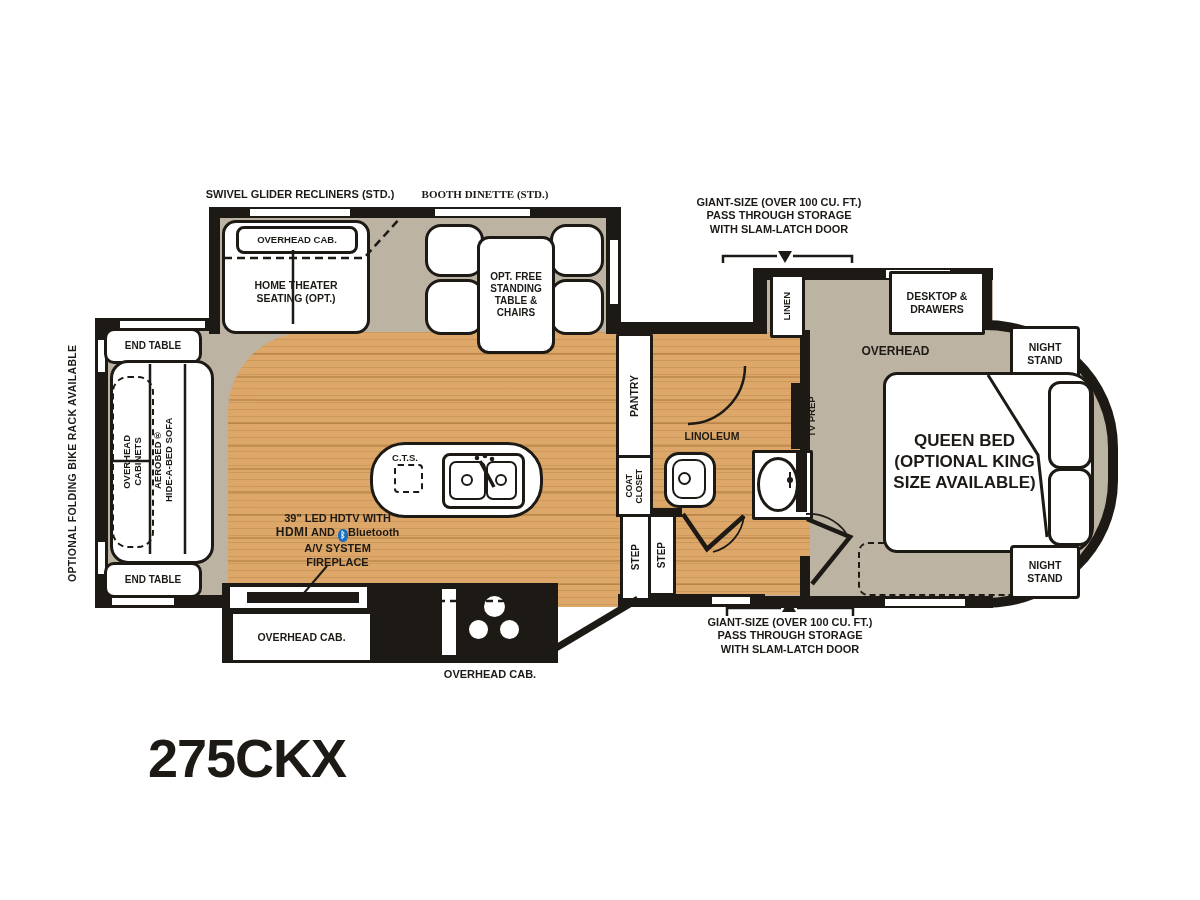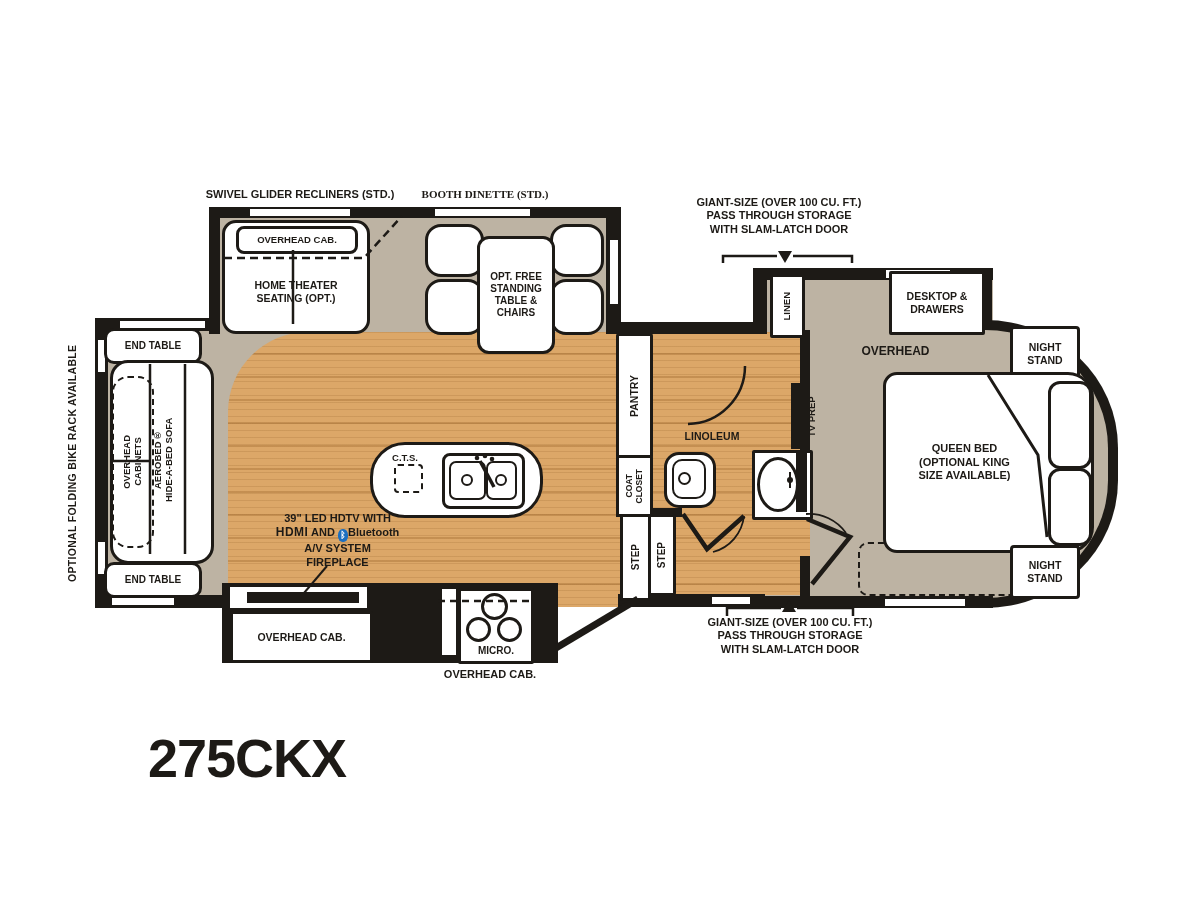--- a/index.html
+++ b/index.html
@@ -150,43 +150,40 @@
 
   <div class="box" style="left:1010px;top:326px;width:64px;height:50px;border-radius:4px;">
     <span class="lbl" style="position:static;font-size:10.5px;">
       <span>NIGHT</span><br><span>STAND</span>
     </span>
   </div>
 
   <div class="box dash" style="left:858px;top:542px;width:212px;height:50px;border-width:2.5px;border-radius:10px;background:transparent;"></div>
 
   <div class="box" style="left:883px;top:372px;width:205px;height:175px;border-width:3.5px;border-radius:14px 26px 26px 14px;">
-    <span class="lbl" style="position:static;font-size:11px;margin-right:48px;">
+    <span class="lbl" style="position:static;font-size:17px;margin-right:48px;">
       <span>QUEEN BED</span><br><span>(OPTIONAL KING</span><br><span>SIZE AVAILABLE)</span>
     </span>
   </div>
   <div class="box" style="left:1048px;top:381px;width:38px;height:82px;border-radius:12px;"></div>
   <div class="box" style="left:1048px;top:468px;width:38px;height:72px;border-radius:12px;"></div>
 
   <div class="box" style="left:1010px;top:545px;width:64px;height:48px;border-radius:4px;">
     <span class="lbl" style="position:static;font-size:10.5px;">
       <span>NIGHT</span><br><span>STAND</span>
     </span>
   </div>
 
   <div class="wall" style="left:222px;top:583px;width:336px;height:80px;"></div>
   <div class="win" style="left:230px;top:587px;width:137px;height:21px;"></div>
   <div class="wall" style="left:247px;top:592px;width:112px;height:11px;"></div>
   <div class="box" style="left:230px;top:611px;width:137px;height:46px;border-radius:2px;">
     <span class="lbl" style="position:static;font-size:10.5px;">OVERHEAD CAB.</span>
   </div>
   <div class="win" style="left:442px;top:589px;width:14px;height:66px;"></div>
-  <div class="box" style="left:458px;top:588px;width:70px;height:70px;border-radius:2px;justify-content:flex-end;">
-    <span class="lbl" style="position:static;font-size:10px;margin-bottom:4px;">MICRO.</span>
-  </div>
   <div class="box" style="left:481px;top:593px;width:21px;height:21px;border-radius:50%;"></div>
   <div class="box" style="left:466px;top:617px;width:19px;height:19px;border-radius:50%;"></div>
   <div class="box" style="left:497px;top:617px;width:19px;height:19px;border-radius:50%;"></div>
   <span class="lbl" style="left:430px;top:668px;width:120px;font-size:11px;">OVERHEAD CAB.</span>
 
   <span class="lbl" style="left:185px;top:188px;width:230px;font-size:11px;">SWIVEL GLIDER RECLINERS (STD.)</span>
   <span class="lbl" style="left:405px;top:188px;width:160px;font-size:11px;font-family:Liberation Serif, serif;">BOOTH DINETTE (STD.)</span>
 
   <div class="lbl" style="left:659px;top:196px;width:240px;font-size:11px;">
     <span>GIANT-SIZE (OVER 100 CU. FT.)</span><br>

